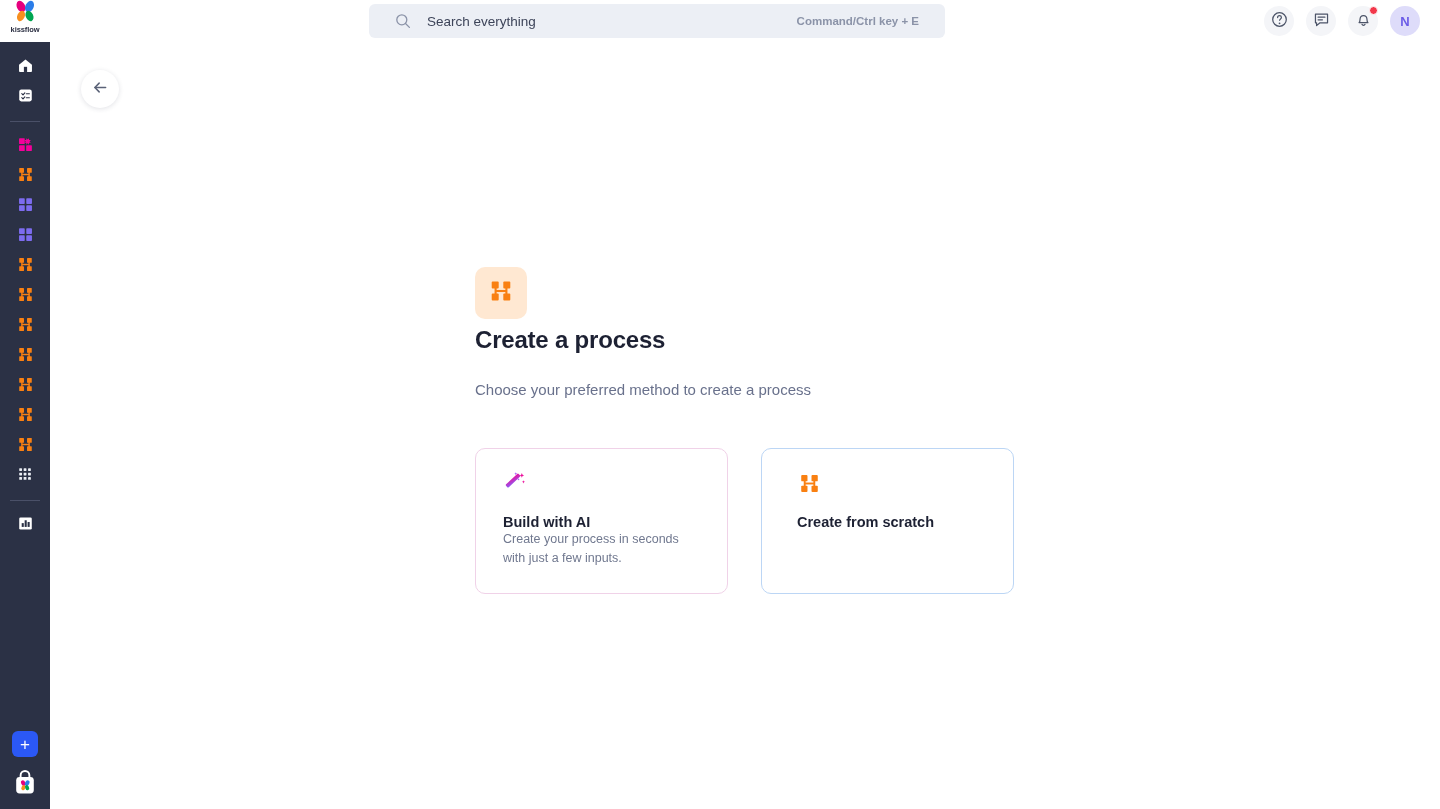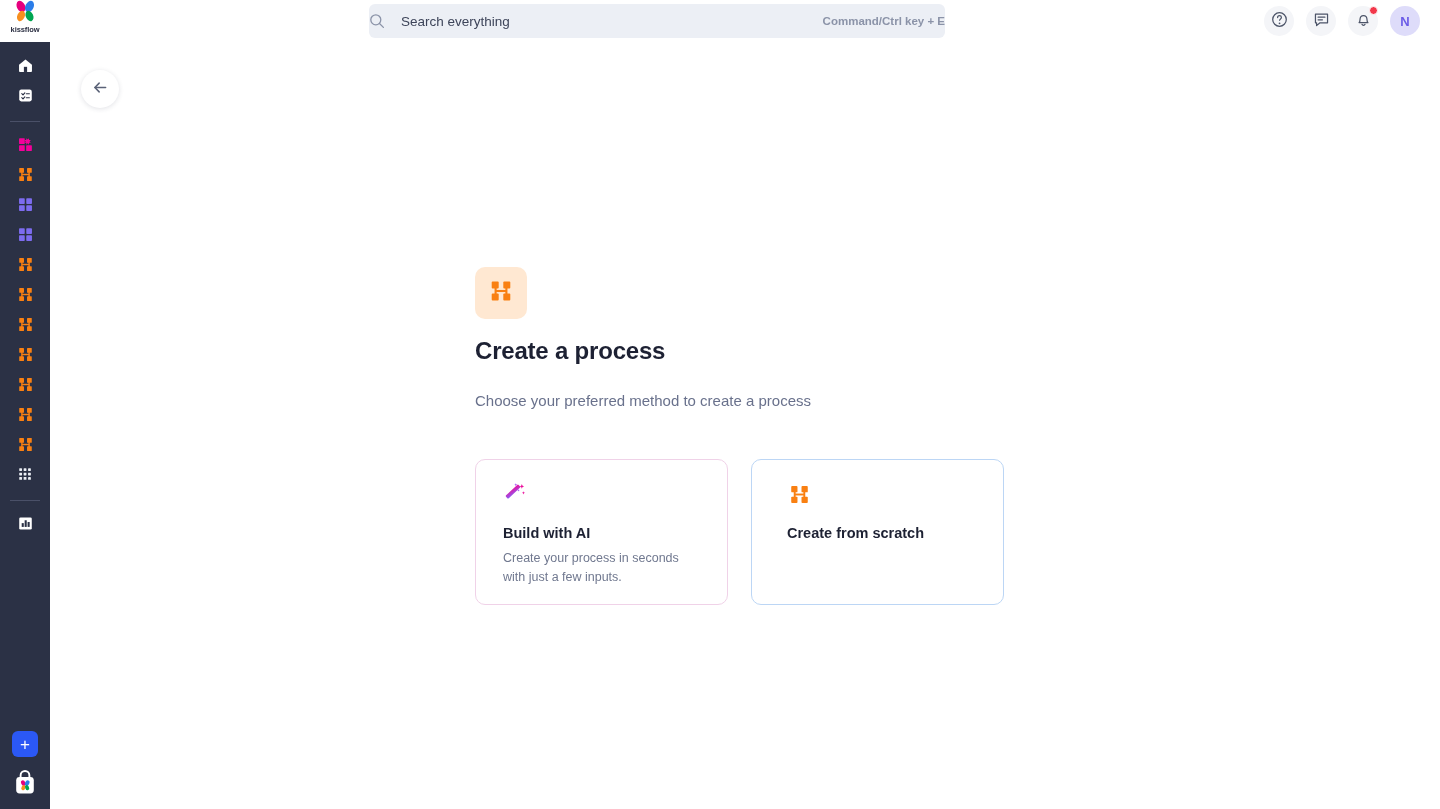--- a/index.html
+++ b/index.html
@@ -26,21 +26,21 @@
   .logo-mark { width: 30px; height: 26px; position: relative; }
   .logo-word {
     font-size: 7.5px; font-weight: bold; color: #2b2f42;
     letter-spacing: -0.1px; margin-top: -1px;
   }
 
   .search-wrap { flex: 1; display: flex; justify-content: center; }
   .searchbar {
     width: 576px; height: 34px;
     background: #eceff5; border-radius: 6px;
-    display: flex; align-items: center; padding: 0 0;
+    display: flex; align-items: center; padding: 0 26px;
     cursor: text;
   }
   .search-icon { width: 16px; height: 16px; flex: 0 0 16px; }
   .search-placeholder {
     flex: 1; margin-left: 16px;
     font-size: 13.5px; color: #3d4459; font-weight: 500;
   }
   .search-hint { font-size: 11.5px; color: #8b93a8; white-space: nowrap; font-weight: bold; }
 
   .top-actions {
@@ -108,43 +108,43 @@
   }
 
   .content { position: absolute; left: 425px; top: 225px; }
   .hero-icon {
     width: 52px; height: 52px; border-radius: 10px;
     background: #ffe8d2;
     display: flex; align-items: center; justify-content: center;
   }
   .page-title {
     font-size: 24px; font-weight: bold; color: #1d2133;
-    margin-top: 18px; letter-spacing: -0.2px;
+    margin-top: 7px; letter-spacing: -0.2px;
   }
   .page-sub {
     font-size: 15px; color: #69718c; margin-top: 27px;
   }
 
-  .cards { display: flex; gap: 23px; margin-top: 50px; }
+  .cards { display: flex; gap: 33px; margin-top: 50px; }
   .card {
     width: 253px; height: 146px;
     border-radius: 10px; background: #ffffff;
     padding: 22px 25px 0 27px;
     cursor: pointer;
   }
   .card-ai { border: 1.4px solid #f0d2e8; }
   .card-scratch { border: 1.6px solid #bcd6f5; padding-left: 35px; }
   .card-icon { height: 26px; display: flex; align-items: flex-start; }
   .card-title {
     font-size: 14.5px; font-weight: bold; color: #1d2133;
     margin-top: 17px;
   }
   .card-desc {
     font-size: 12.5px; color: #70788f; line-height: 1.5;
-    margin-top: 8px;
+    margin-top: 0;
   }
 </style>
 </head>
 <body>
 
 <div class="topbar">
 
   <div class="logo-zone">
     <div class="logo-mark">
       <svg viewBox="0 0 30 24" width="30" height="24">

